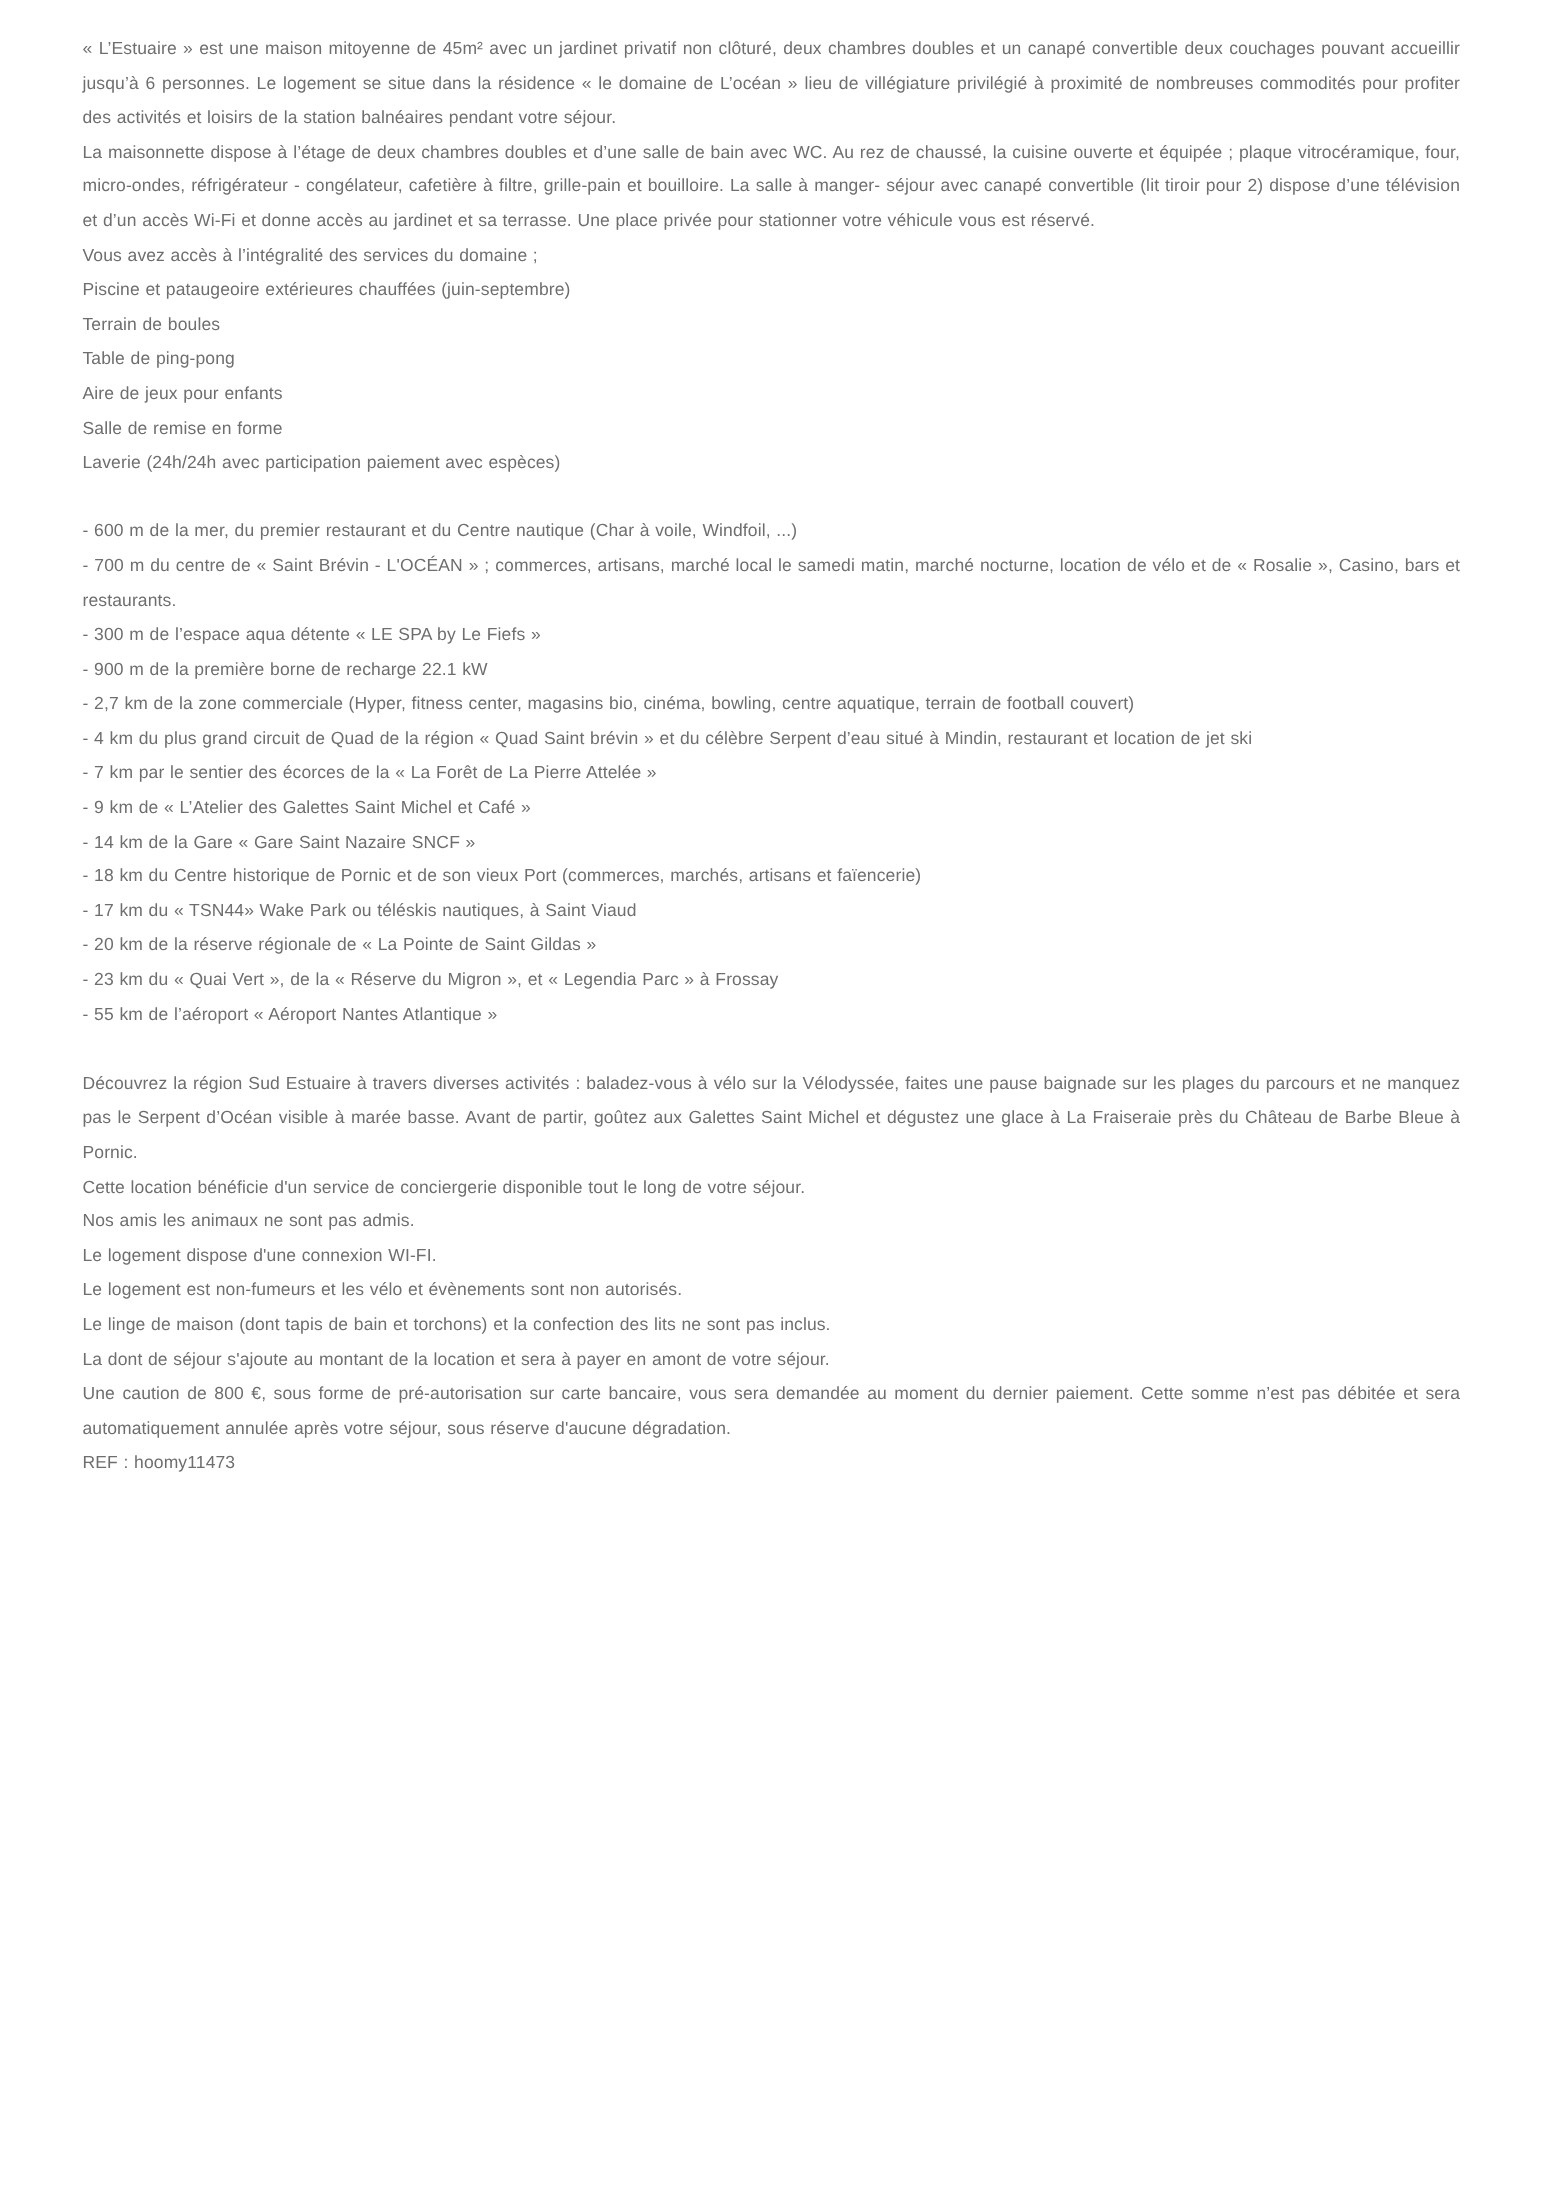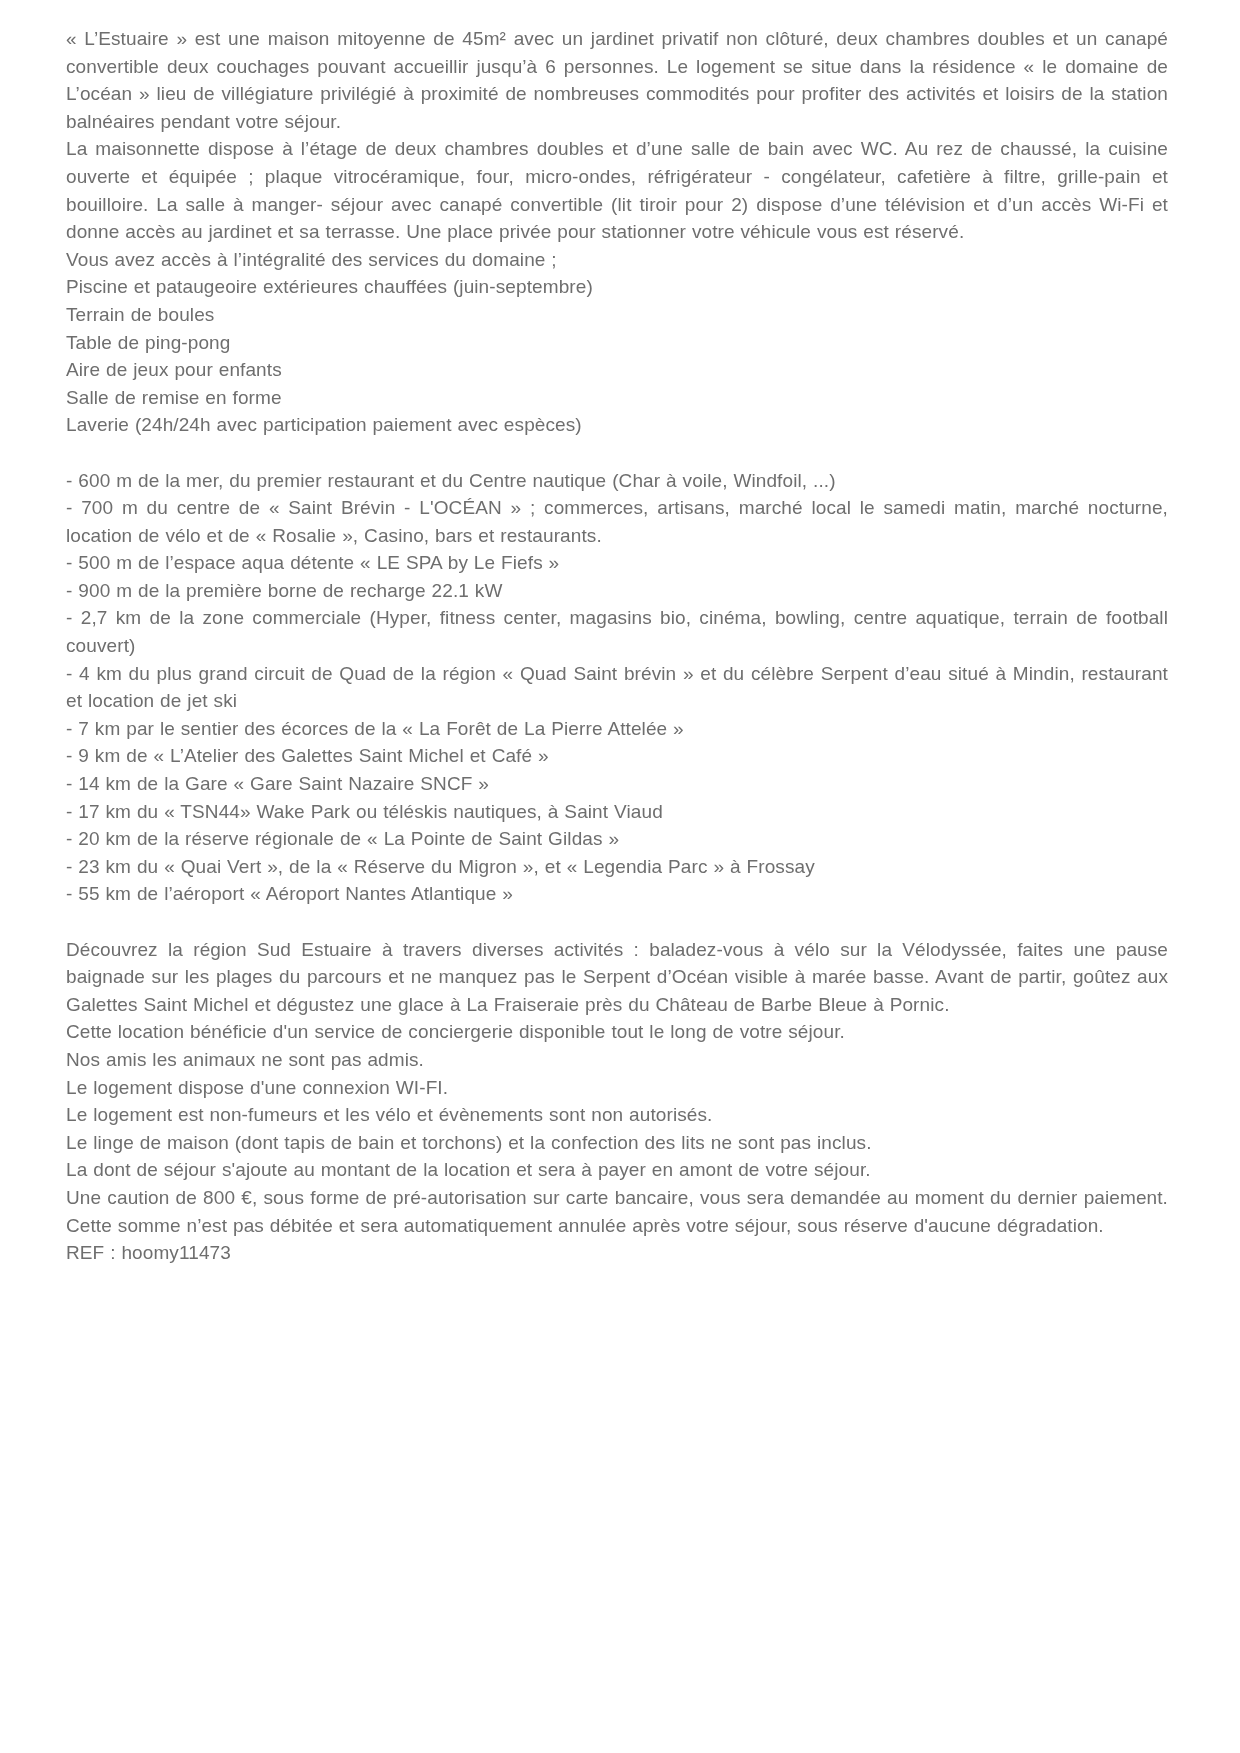--- a/index.html
+++ b/index.html
@@ -13,21 +13,21 @@
     min-height: 1753px;
     box-sizing: border-box;
     background: #ffffff;
     margin: 0 auto;
     overflow: hidden;
   }
   .doc {
     box-sizing: border-box;
     padding: 25px 72px 0 66px;
     font-family: "Liberation Sans", "DejaVu Sans", sans-serif;
-    font-size: 19px;
+    font-size: 14px;
     line-height: 27.6px;
     color: #6e6e6e;
     font-weight: 400;
     letter-spacing: 0.1px;
   }
   .doc p.line {
     margin: 0;
     padding: 0;
     text-align: justify;
     word-spacing: 0.5px;
@@ -48,27 +48,28 @@
         <p class="line">Vous avez accès à l’intégralité des services du domaine ;</p>
         <p class="line">Piscine et pataugeoire extérieures chauffées (juin-septembre)</p>
         <p class="line">Terrain de boules</p>
         <p class="line">Table de ping-pong</p>
         <p class="line">Aire de jeux pour enfants</p>
         <p class="line">Salle de remise en forme</p>
         <p class="line">Laverie (24h/24h avec participation paiement avec espèces)</p>
         <p class="line spacer">&nbsp;</p>
         <p class="line">- 600 m de la mer, du premier restaurant et du Centre nautique (Char à voile, Windfoil, ...)</p>
         <p class="line">- 700 m du centre de « Saint Brévin - L'OCÉAN » ; commerces, artisans, marché local le samedi matin, marché nocturne, location de vélo et de « Rosalie », Casino, bars et restaurants.</p>
-        <p class="line">- 500 m de l’espace aqua détente « LE SPA by Le Fiefs »</p>
+        <p class="line">- 300 m de l’espace aqua détente « LE SPA by Le Fiefs »</p>
         <p class="line">- 900 m de la première borne de recharge 22.1 kW</p>
         <p class="line">- 2,7 km de la zone commerciale (Hyper, fitness center, magasins bio, cinéma, bowling, centre aquatique, terrain de football couvert)</p>
         <p class="line">- 4 km du plus grand circuit de Quad de la région « Quad Saint brévin » et du célèbre Serpent d’eau situé à Mindin, restaurant et location de jet ski</p>
         <p class="line">- 7 km par le sentier des écorces de la « La Forêt de La Pierre Attelée »</p>
         <p class="line">- 9 km de « L’Atelier des Galettes Saint Michel et Café »</p>
         <p class="line">- 14 km de la Gare « Gare Saint Nazaire SNCF »</p>
+        <p class="line">- 18 km du Centre historique de Pornic et de son vieux Port (commerces, marchés, artisans et faïencerie)</p>
         <p class="line">- 17 km du « TSN44» Wake Park ou téléskis nautiques, à Saint Viaud</p>
         <p class="line">- 20 km de la réserve régionale de « La Pointe de Saint Gildas »</p>
         <p class="line">- 23 km du « Quai Vert », de la « Réserve du Migron », et « Legendia Parc » à Frossay</p>
         <p class="line">- 55 km de l’aéroport « Aéroport Nantes Atlantique »</p>
         <p class="line spacer">&nbsp;</p>
         <p class="line">Découvrez la région Sud Estuaire à travers diverses activités : baladez-vous à vélo sur la Vélodyssée, faites une pause baignade sur les plages du parcours et ne manquez pas le Serpent d’Océan visible à marée basse. Avant de partir, goûtez aux Galettes Saint Michel et dégustez une glace à La Fraiseraie près du Château de Barbe Bleue à Pornic.</p>
         <p class="line">Cette location bénéficie d'un service de conciergerie disponible tout le long de votre séjour.</p>
         <p class="line">Nos amis les animaux ne sont pas admis.</p>
         <p class="line">Le logement dispose d'une connexion WI-FI.</p>
         <p class="line">Le logement est non-fumeurs et les vélo et évènements sont non autorisés.</p>

